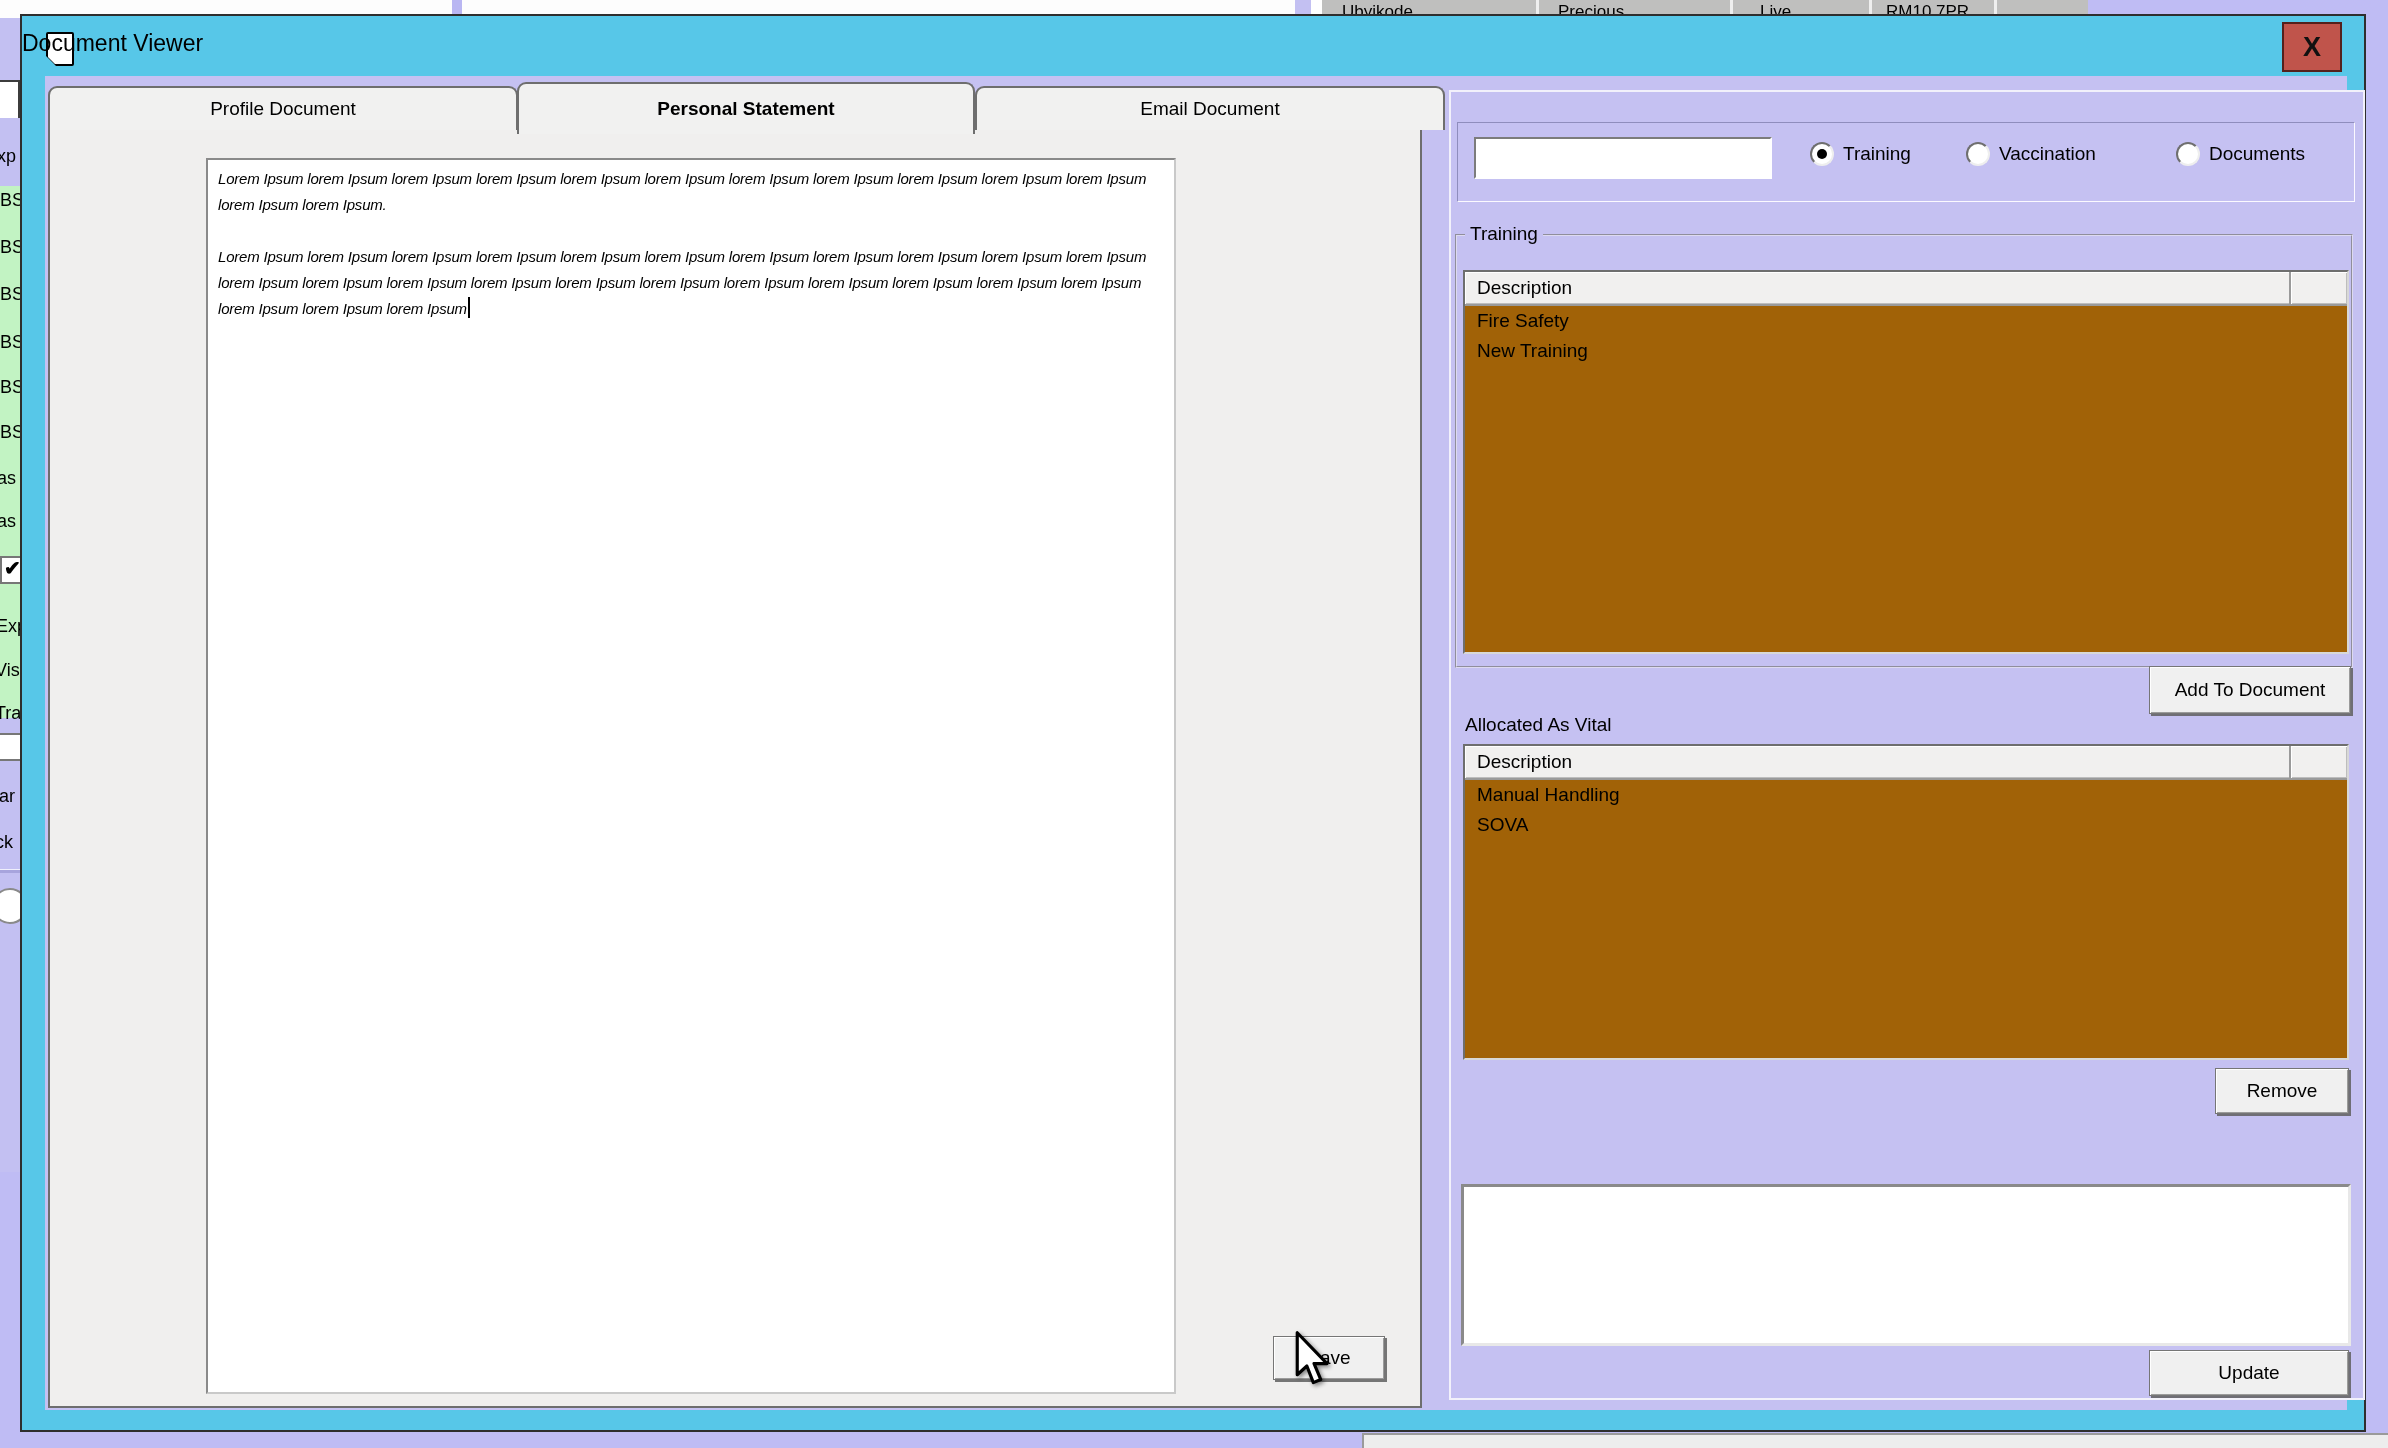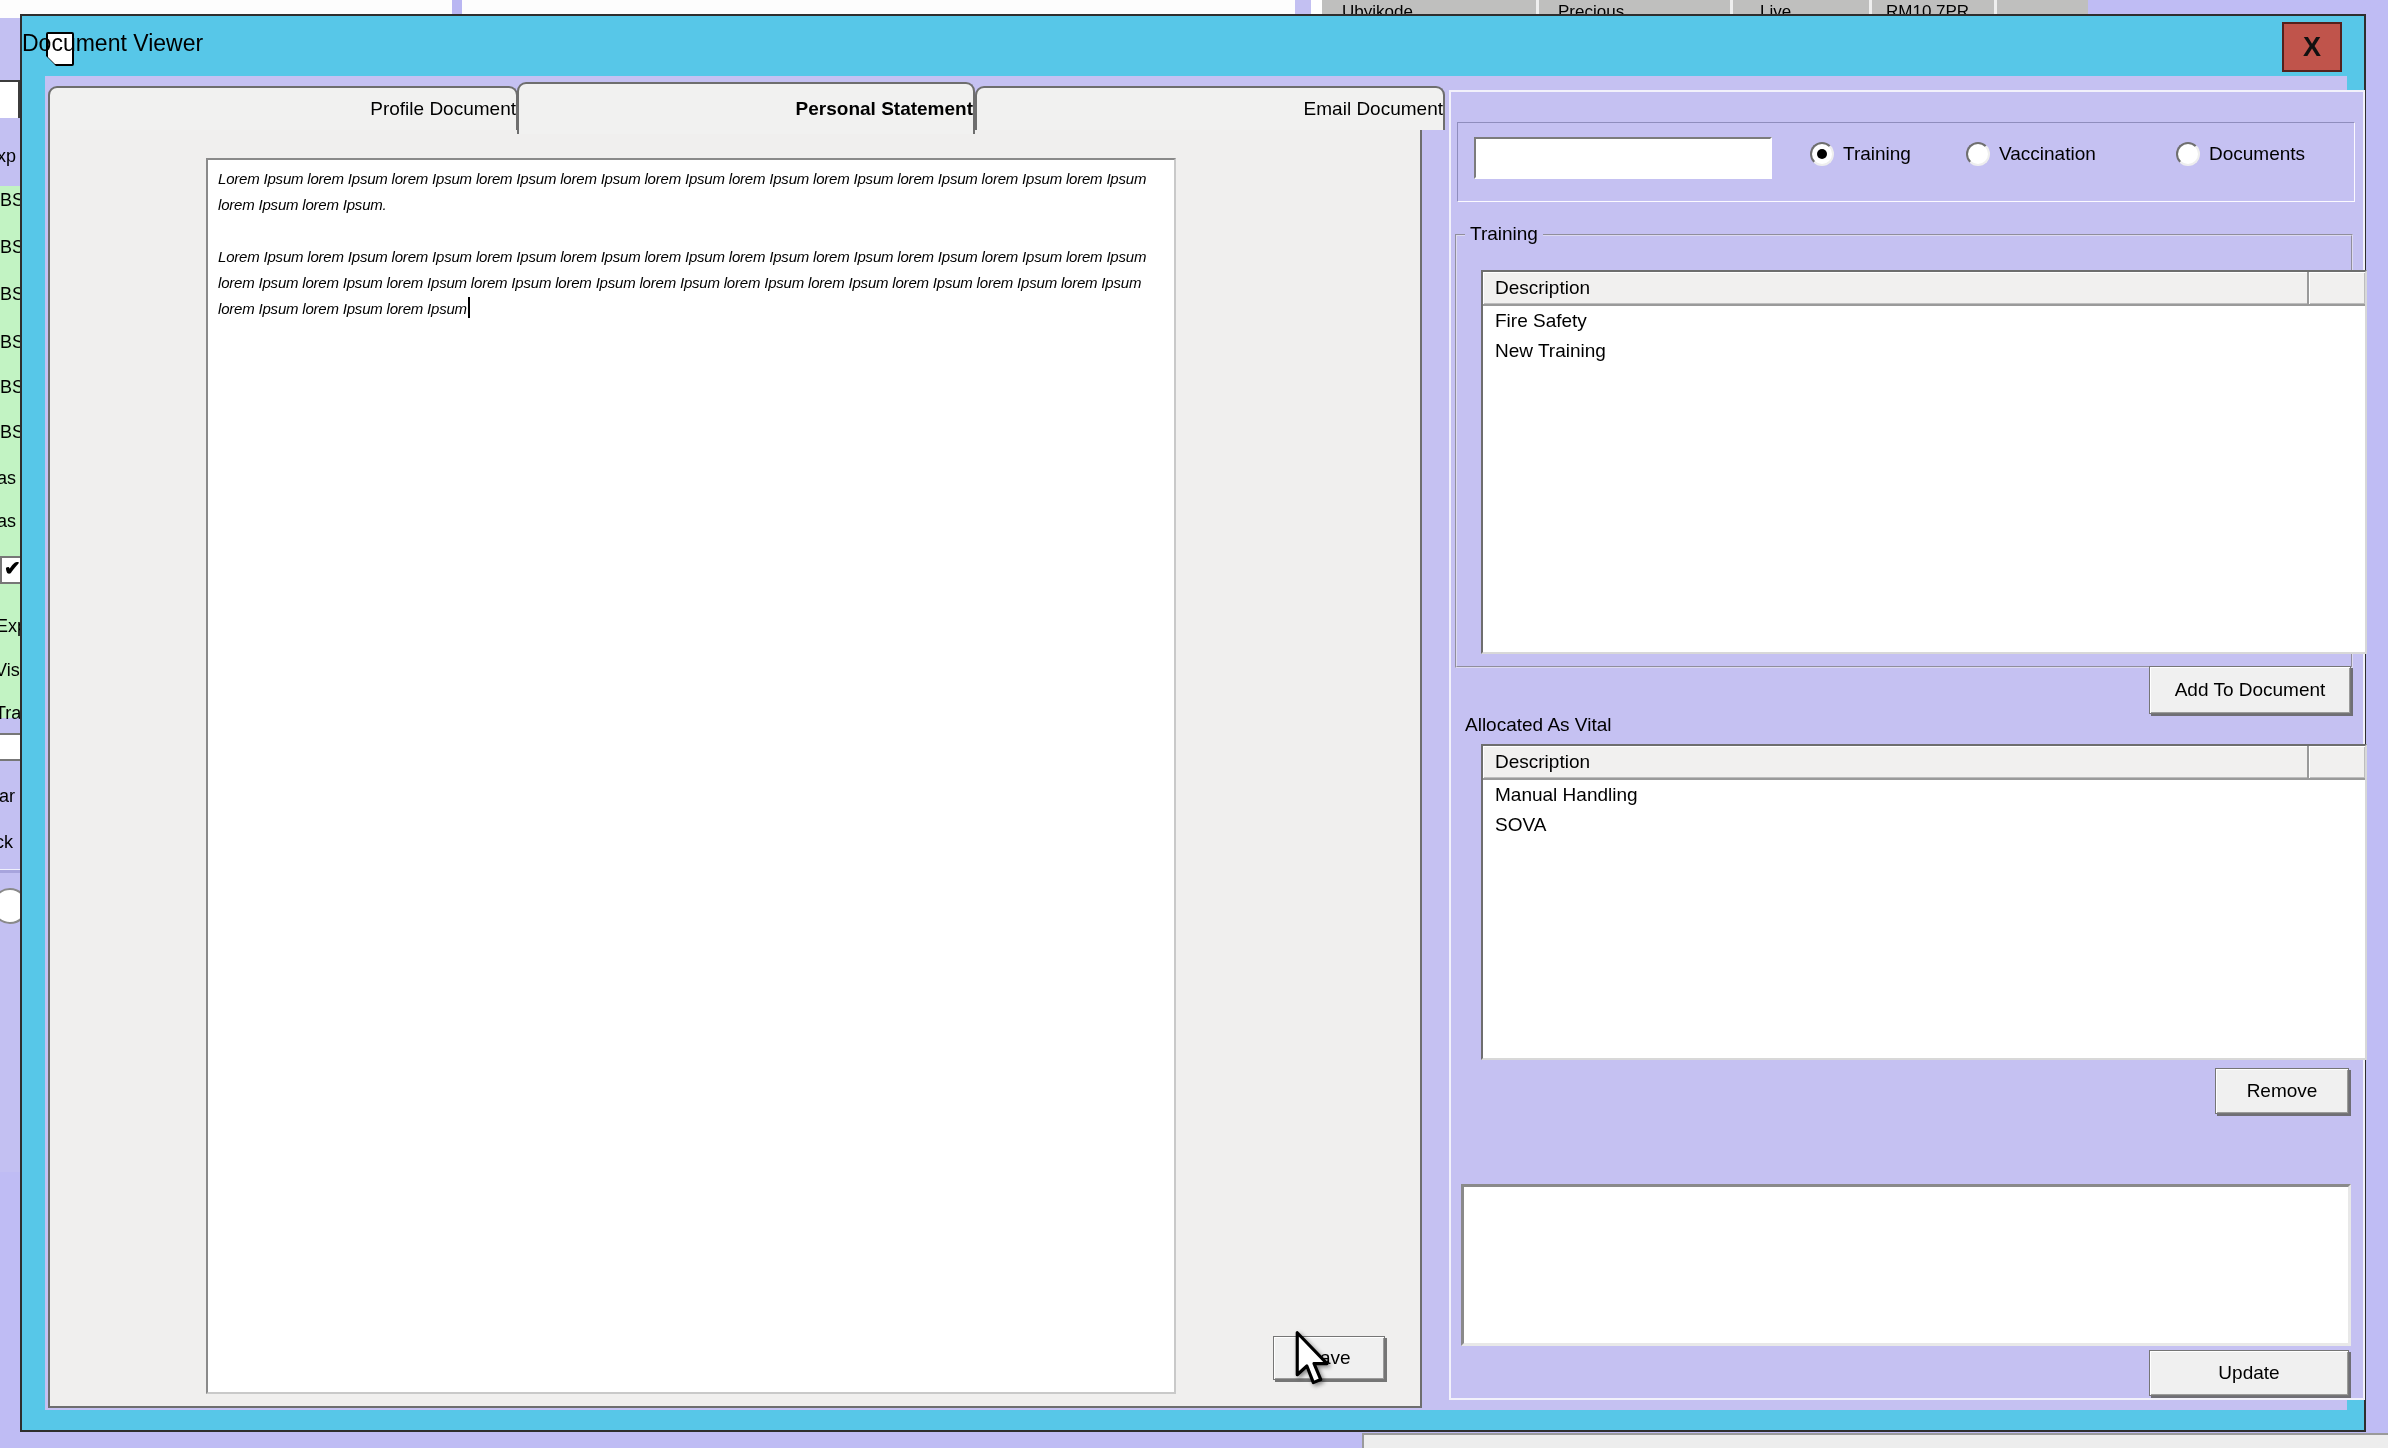--- a/index.html
+++ b/index.html
@@ -34,42 +34,42 @@
   .title-icon{position:absolute;left:24px;top:16px;width:24px;height:30px;background:#fff;border:2px solid #000;border-radius:2px;}
   .title-icon::after{content:"";position:absolute;left:-2px;bottom:-2px;border-style:solid;border-width:10px 0 0 10px;border-color:transparent transparent transparent #57c7e8;}
   .title-icon::before{content:"";position:absolute;left:-2px;bottom:-2px;width:11px;height:11px;background:#000;clip-path:polygon(0 100%,100% 100%,0 0);opacity:.85;}
   .close-btn{position:absolute;right:22px;top:6px;width:56px;height:46px;background:#c0544b;border:2px solid #54201c;
     display:flex;align-items:center;justify-content:center;font-size:27px;font-weight:bold;color:#111;}
   .content-lav{position:absolute;left:23px;top:60px;width:2302px;height:1334px;background:#c5c1f2;}
 
   
   .tabpage{position:absolute;left:3px;top:52px;width:1370px;height:1276px;background:#f0efee;border:2px solid #6e6e6e;}
   .tab{position:absolute;top:10px;height:42px;background:#f1f1f0;border:2px solid #6e6e6e;border-bottom:none;
-    border-radius:9px 9px 0 0;display:flex;align-items:center;justify-content:flex-end;font-size:19px;z-index:2;}
+    border-radius:9px 9px 0 0;display:flex;align-items:center;justify-content:center;font-size:19px;z-index:2;}
   .tab.active{top:6px;height:50px;font-weight:bold;z-index:5;}
   .textarea-box{position:absolute;left:156px;top:28px;width:966px;height:1232px;background:#fff;
     border:2px solid;border-color:#8a8a8a #c9c9c9 #c9c9c9 #8a8a8a;overflow:hidden;}
   .textarea-inner{position:absolute;left:10px;top:6px;right:8px;font-size:15px;line-height:26px;letter-spacing:-0.2px;font-style:italic;}
   .para{margin:0 0 26px 0;}
   .caret{display:inline-block;width:2px;height:21px;background:#000;vertical-align:-4px;margin-left:1px;}
   .btn{background:#f0f0f0;border:1px solid #767676;box-shadow:2px 2px 0 rgba(95,95,95,.85),inset 1px 1px 0 #ffffff,inset -1px -1px 0 #9b9b9b;
     display:flex;align-items:center;justify-content:center;font-size:19px;margin-left:10px;}
   .save-btn{position:absolute;left:1213px;top:1206px;width:110px;height:42px;}
 
   
   .rpanel{position:absolute;left:1404px;top:14px;width:912px;height:1306px;background:#c5c1f2;border:2px solid #f2f1fb;}
   .subpanel-a{position:absolute;left:6px;top:30px;width:896px;height:78px;border:1px solid;border-color:#8f8dbd #fbfaff #fbfaff #8f8dbd;}
   .search-box{position:absolute;left:16px;top:14px;width:282px;height:38px;background:#fff;border:2px solid;border-color:#7c7c7c #ffffff #ffffff #7c7c7c;
     font-family:"Liberation Sans",sans-serif;font-size:19px;padding:0 6px;outline:none;}
   .radio-item{position:absolute;top:18px;height:26px;display:flex;align-items:center;gap:9px;font-size:19px;}
   .radio-circ{width:20px;height:20px;border-radius:50%;background:#fff;border:2px solid;border-color:#6f6f6f #eeeeee #eeeeee #6f6f6f;position:relative;flex:0 0 auto;}
   .radio-circ.on::after{content:"";position:absolute;left:5px;top:5px;width:10px;height:10px;border-radius:50%;background:#000;}
   .groupbox{position:absolute;left:4px;top:142px;width:894px;height:430px;border:2px groove #dddaf0;}
   .groupbox-legend{position:absolute;left:8px;top:-13px;background:#c5c1f2;padding:0 5px;font-size:19px;}
-  .listview{position:absolute;background:#ffffff;border:2px solid;border-color:#6e6e6e #d8d8d8 #d8d8d8 #6e6e6e;overflow:hidden;margin-left:18px;}
+  .listview{position:absolute;background:#a16207;border:2px solid;border-color:#6e6e6e #d8d8d8 #d8d8d8 #6e6e6e;overflow:hidden;}
   .lv-header{position:absolute;left:0;top:0;right:0;height:32px;background:#f1f0ef;border-bottom:2px solid #9a9a9a;
     box-shadow:inset 1px 1px 0 #fff,inset -1px -1px 0 #bdbdbd;font-size:19px;display:flex;align-items:center;padding-left:12px;}
   .lv-sep{position:absolute;top:0;height:32px;width:2px;background:#9a9a9a;box-shadow:1px 0 0 #fff;}
   .lv-rows{position:absolute;left:0;top:34px;right:0;bottom:0;font-size:19px;}
   .lv-row{height:30px;line-height:30px;padding-left:12px;}
   .list-training{left:12px;top:178px;width:882px;height:380px;}
   .list-alloc{left:12px;top:652px;width:882px;height:312px;}
   .label-plain{position:absolute;font-size:19px;}
   .add-btn{position:absolute;left:688px;top:574px;width:200px;height:46px;}
   .remove-btn{position:absolute;left:754px;top:976px;width:132px;height:44px;}

